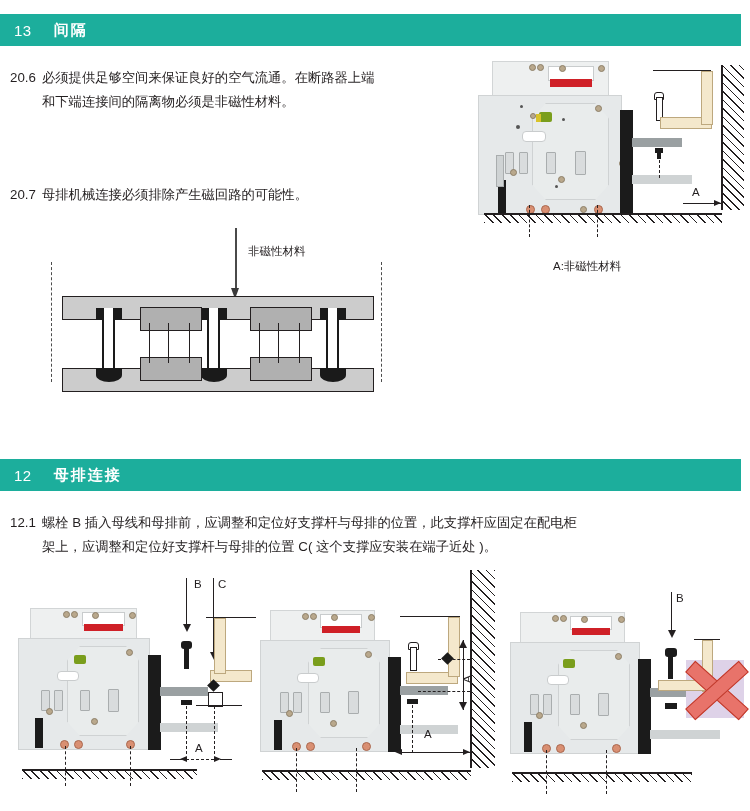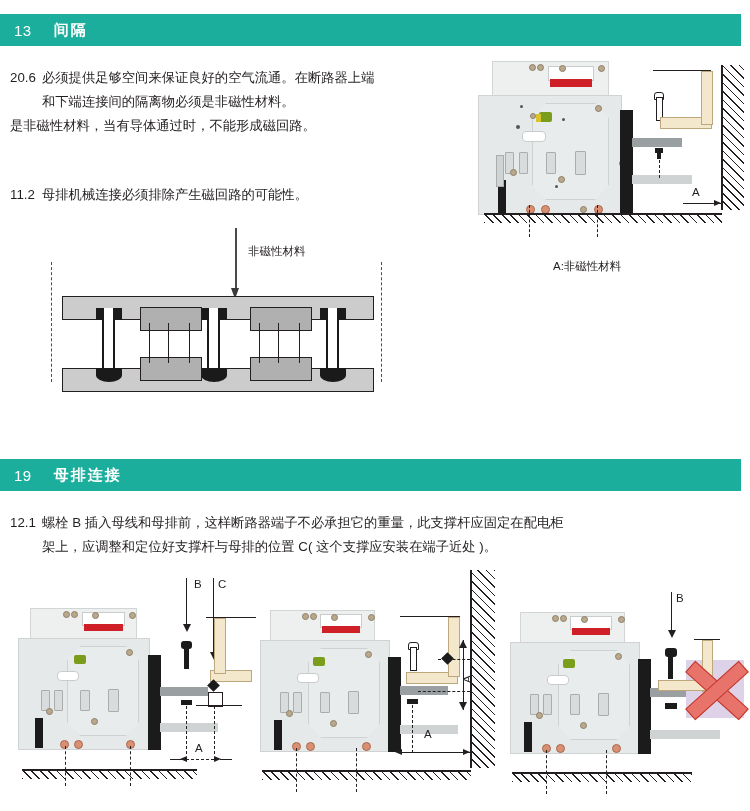--- a/index.html
+++ b/index.html
@@ -122,25 +122,24 @@
   <span class="sec-num">13</span>
   <span class="sec-title">间隔</span>
 </div>
 
 <div class="para" style="left:10px;top:66px;width:460px;">
   <span class="num">20.6</span>
   <span style="display:block;margin-left:32px;">
     <span class="ln">必须提供足够空间来保证良好的空气流通。在断路器上端</span>
     <span class="ln">和下端连接间的隔离物必须是非磁性材料。</span>
   </span>
-  <span class="ln" style="display:block;margin-left:0px;">是非磁性材料，当有导体通过时，不能形成磁回路。</span>
 </div>
 
 <div class="para" style="left:10px;top:183px;width:460px;">
-  <span class="num">11.2</span>
+  <span class="num">20.7</span>
   <span class="ln" style="display:block;margin-left:32px;">母排机械连接必须排除产生磁回路的可能性。</span>
 </div>
 
 <div id="busbar-figure">
 
   <div class="bb-arrow-line" style="left:185px;top:0px;height:62px;"></div>
   <div class="bb-arrow-head" style="left:180.5px;top:60px;"></div>
   <div class="fig-label" style="left:198px;top:16px;">非磁性材料</div>
 
   <div class="bb-dash" style="left:1px;top:34px;height:120px;"></div>
@@ -237,28 +236,28 @@
   <div class="dim-solid" style="left:213px;top:148px;width:38px;height:1.2px;"></div>
   <div class="arrow-rt" style="left:244px;top:145px;"></div>
 
   <div class="dim-dash" style="left:59px;top:150px;height:32px;"></div>
   <div class="dim-dash" style="left:127px;top:150px;height:32px;"></div>
 
   <div class="caption" style="left:83px;top:204px;">A:非磁性材料</div>
 </div>
 
 <div class="sec-bar" style="top:459px;">
-  <span class="sec-num">19</span>
+  <span class="sec-num">12</span>
   <span class="sec-title">母排连接</span>
 </div>
 
 <div class="para" style="left:10px;top:511px;width:735px;">
   <span class="num">12.1</span>
   <span style="display:block;margin-left:32px;">
-    <span class="ln">螺栓 B 插入母线和母排前，这样断路器端子不必承担它的重量，此支撑杆应固定在配电柜</span>
+    <span class="ln">螺栓 B 插入母线和母排前，应调整和定位好支撑杆与母排的位置，此支撑杆应固定在配电柜</span>
     <span class="ln">架上，应调整和定位好支撑杆与母排的位置 C( 这个支撑应安装在端子近处 )。</span>
   </span>
 </div>
 
 <div class="brk" style="left:10px;top:570px;width:240px;height:240px;">
   <div class="brk-body" style="left:20px;top:38px;width:105px;height:140px;"></div>
   <div class="brk-body2" style="left:8px;top:68px;width:130px;height:110px;"></div>
   <div class="brk-oct" style="left:57px;top:76px;width:70px;height:88px;clip-path:polygon(18% 0,82% 0,100% 16%,100% 84%,82% 100%,18% 100%,0 84%,0 16%);"></div>
   <div class="brk-slotwin" style="left:72px;top:42px;width:41px;height:12px;"></div>
   <div class="brk-red" style="left:74px;top:54px;width:39px;height:7px;"></div>

